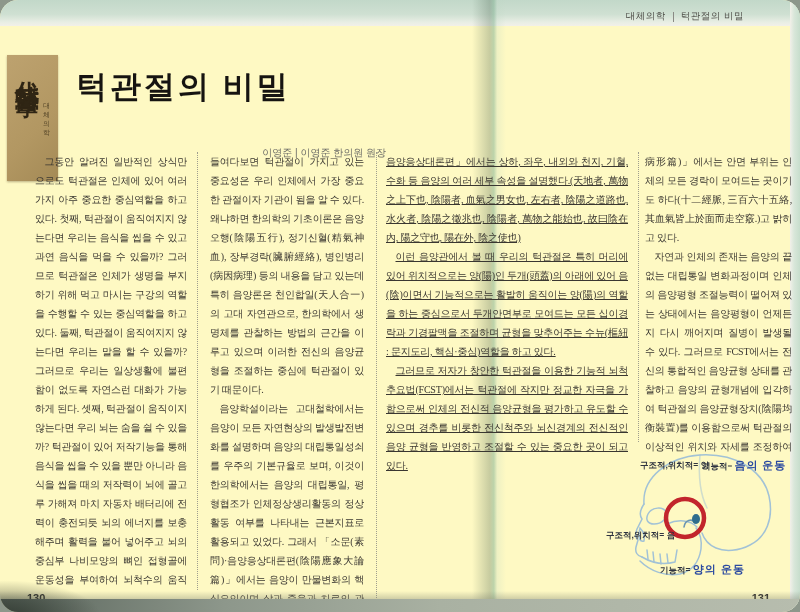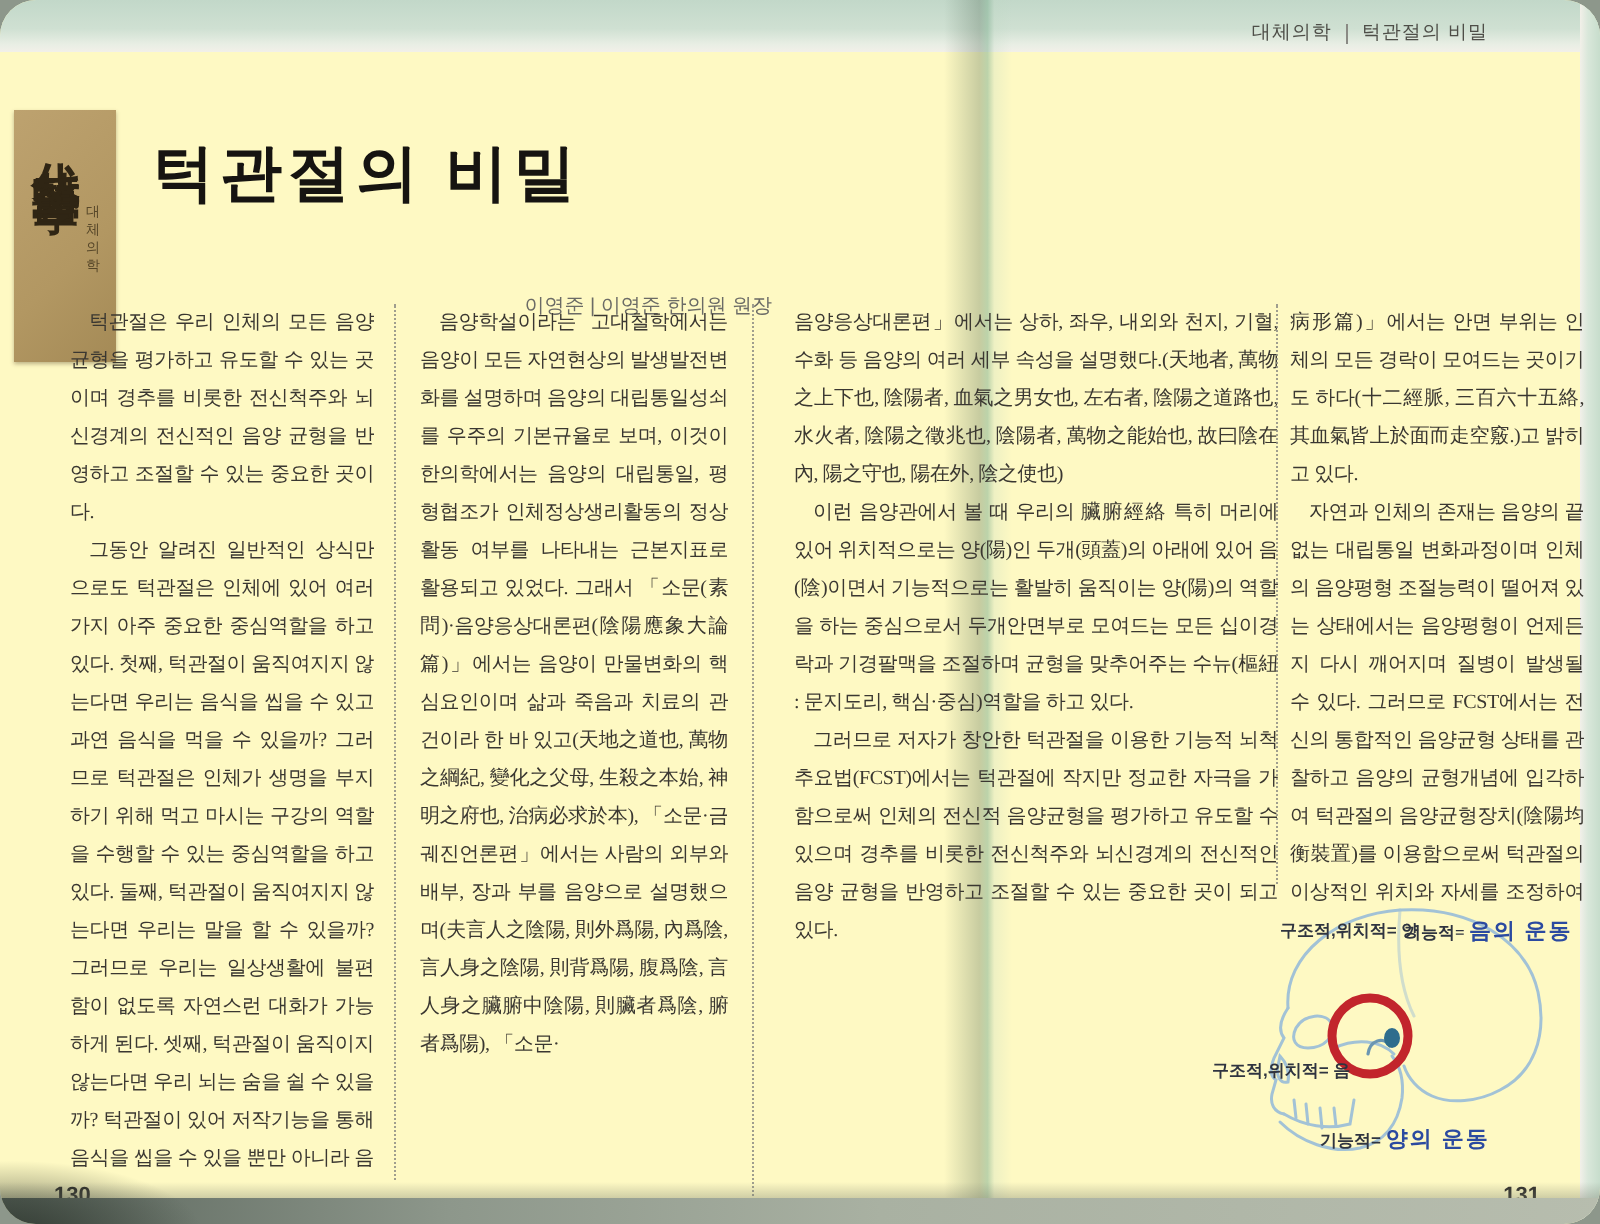--- a/index.html
+++ b/index.html
@@ -40,21 +40,21 @@
   .byline { position:absolute; left:180px; top:116px; width:206px; text-align:right;
             font-family:"Liberation Sans",sans-serif; font-size:10px; color:#6b6b66;margin-top:30px; }
 
   
   .col { position:absolute; top:152px; overflow:hidden; text-align:justify; color:#3a3731;
          font-size:10px; line-height:1.9; letter-spacing:-0.2px; }
   .col p { margin:0; }
   .col p.indent { text-indent:0.95em; }
   .col1 { left:35px;  width:152px; height:438px; }
   .col2 { left:210px; width:154px; height:452px; }
-  .col3 { left:397px; width:242px; height:455px; }
+  .col3 { left:386px; width:242px; height:455px;text-decoration:underline; }
   .col4 { left:645px; width:147px; height:306px; }
 
   .divider { position:absolute; width:0; border-left:1px dotted #8f8f85; opacity:.85; }
   .d1 { left:197px; top:152px; height:438px; }
   .d2 { left:376px; top:152px; height:448px; }
   .d3 { left:638px; top:152px; height:290px; }
 
   
   .skull-fig { position:absolute; left:604px; top:444px; width:194px; height:160px;text-align:right; }
   .skull-fig svg { position:absolute; left:0; top:0; }
@@ -91,32 +91,32 @@
 
   <div class="side-tab">
     <div class="tab-hanja">代替醫學</div>
     <div class="tab-hangul">대체의학</div>
   </div>
 
   <h1 class="title">턱관절의 비밀</h1>
   <div class="byline">이영준 | 이영준 한의원 원장</div>
 
   <div class="col col1">
-    <p class="indent">턱관절은 우리 인체의 모든 음양균형을 평가하고 유도할 수 있는 곳이며 경추를 비롯한 전신척주와 뇌신경계의 전신적인 음양 균형을 반영하고 조절할 수 있는 중요한 곳이다.</p>
     <p class="indent">그동안 알려진 일반적인 상식만으로도 턱관절은 인체에 있어 여러 가지 아주 중요한 중심역할을 하고 있다. 첫째, 턱관절이 움직여지지 않는다면 우리는 음식을 씹을 수 있고 과연 음식을 먹을 수 있을까? 그러므로 턱관절은 인체가 생명을 부지하기 위해 먹고 마시는 구강의 역할을 수행할 수 있는 중심역할을 하고 있다. 둘째, 턱관절이 움직여지지 않는다면 우리는 말을 할 수 있을까? 그러므로 우리는 일상생활에 불편함이 없도록 자연스런 대화가 가능하게 된다. 셋째, 턱관절이 움직이지 않는다면 우리 뇌는 숨을 쉴 수 있을까? 턱관절이 있어 저작기능을 통해 음식을 씹을 수 있을 뿐만 아니라 음식을 씹을 때의 저작력이 뇌에 골고루 가해져 마치 자동차 배터리에 전력이 충전되듯 뇌의 에너지를 보충해주며 활력을 불어 넣어주고 뇌의 중심부 나비모양의 뼈인 접형골에 운동성을 부여하여 뇌척수의 움직임에 직접적인 영향을 미침으로서 자연스런 뇌 호흡을 가능케 하고 있다.</p>
 
   </div>
 
   <div class="col col2">
+    <p>들여다보면 턱관절이 가지고 있는 중요성은 우리 인체에서 가장 중요한 관절이자 기관이 됨을 알 수 있다. 왜냐하면 한의학의 기초이론은 음양오행(陰陽五行), 정기신혈(精氣神血), 장부경락(臟腑經絡), 병인병리(病因病理) 등의 내용을 담고 있는데 특히 음양론은 천인합일(天人合一)의 고대 자연관으로, 한의학에서 생명체를 관찰하는 방법의 근간을 이루고 있으며 이러한 전신의 음양균형을 조절하는 중심에 턱관절이 있기 때문이다.</p>
     <p class="indent">음양학설이라는 고대철학에서는 음양이 모든 자연현상의 발생발전변화를 설명하며 음양의 대립통일성쇠를 우주의 기본규율로 보며, 이것이 한의학에서는 음양의 대립통일, 평형협조가 인체정상생리활동의 정상 활동 여부를 나타내는 근본지표로 활용되고 있었다. 그래서 「소문(素問)·음양응상대론편(陰陽應象大論篇)」에서는 음양이 만물변화의 핵심요인이며 삶과 죽음과 치료의 관건이라 한 바 있고(天地之道也, 萬物之綱紀, 變化之父母, 生殺之本始, 神明之府也, 治病必求於本), 「소문·금궤진언론편」에서는 사람의 외부와 배부, 장과 부를 음양으로 설명했으며(夫言人之陰陽, 則外爲陽, 內爲陰, 言人身之陰陽, 則背爲陽, 腹爲陰, 言人身之臟腑中陰陽, 則臟者爲陰, 腑者爲陽), 「소문·</p>
   </div>
 
   <div class="col col3">
     <p>음양응상대론편」에서는 상하, 좌우, 내외와 천지, 기혈, 수화 등 음양의 여러 세부 속성을 설명했다.(天地者, 萬物之上下也, 陰陽者, 血氣之男女也, 左右者, 陰陽之道路也, 水火者, 陰陽之徵兆也, 陰陽者, 萬物之能始也, 故曰陰在內, 陽之守也, 陽在外, 陰之使也)</p>
-    <p class="indent">이런 음양관에서 볼 때 우리의 臟腑經絡 특히 머리에 있어 위치적으로는 양(陽)인 두개(頭蓋)의 아래에 있어 음(陰)이면서 기능적으로는 활발히 움직이는 양(陽)의 역할을 하는 중심으로서 두개안면부로 모여드는 모든 십이경락과 기경팔맥을 조절하며 균형을 맞추어주는 수뉴(樞紐 : 문지도리, 핵심·중심)역할을 하고 있다.</p>
+    <p class="indent">이런 음양관에서 볼 때 우리의 턱관절은 특히 머리에 있어 위치적으로는 양(陽)인 두개(頭蓋)의 아래에 있어 음(陰)이면서 기능적으로는 활발히 움직이는 양(陽)의 역할을 하는 중심으로서 두개안면부로 모여드는 모든 십이경락과 기경팔맥을 조절하며 균형을 맞추어주는 수뉴(樞紐 : 문지도리, 핵심·중심)역할을 하고 있다.</p>
     <p class="indent">그러므로 저자가 창안한 턱관절을 이용한 기능적 뇌척추요법(FCST)에서는 턱관절에 작지만 정교한 자극을 가함으로써 인체의 전신적 음양균형을 평가하고 유도할 수 있으며 경추를 비롯한 전신척주와 뇌신경계의 전신적인 음양 균형을 반영하고 조절할 수 있는 중요한 곳이 되고 있다.</p>
   </div>
 
   <div class="col col4">
     <p>病形篇)」에서는 안면 부위는 인체의 모든 경락이 모여드는 곳이기도 하다(十二經脈, 三百六十五絡, 其血氣皆上於面而走空竅.)고 밝히고 있다.</p>
     <p class="indent">자연과 인체의 존재는 음양의 끝없는 대립통일 변화과정이며 인체의 음양평형 조절능력이 떨어져 있는 상태에서는 음양평형이 언제든지 다시 깨어지며 질병이 발생될 수 있다. 그러므로 FCST에서는 전신의 통합적인 음양균형 상태를 관찰하고 음양의 균형개념에 입각하여 턱관절의 음양균형장치(陰陽均衡裝置)를 이용함으로써 턱관절의 이상적인 위치와 자세를 조정하여 뇌와 전신경락에 대해 통합적인 자극을 가하며 인체의 음양균형을 회복시켜 치료와 건강증진효과로 이어지게 하고 있다.</p>
   </div>
 
   <div class="divider d1"></div>
   <div class="divider d2"></div>

